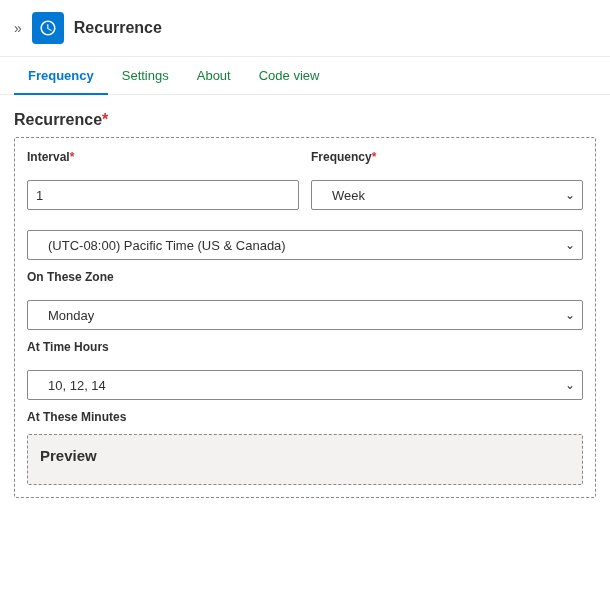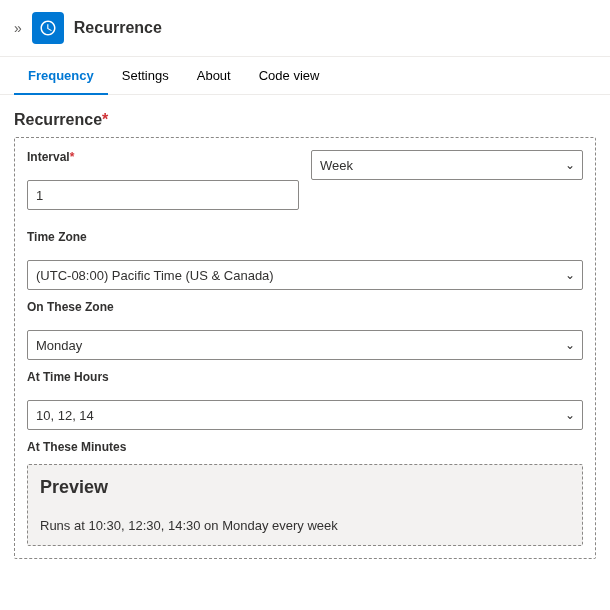--- a/index.html
+++ b/index.html
@@ -48,21 +48,21 @@
     .tabs {
       display: flex;
       gap: 0;
       padding: 0 14px;
       border-bottom: 1px solid #edebe9;
     }
 
     .tab {
       padding: 10px 14px;
       font-size: 13px;
-      color: #000000;
+      color: #15803d;
       cursor: pointer;
       border-bottom: 2px solid transparent;
       position: relative;
       top: 1px;
     }
 
     .tab.active {
       color: #0078d4;
       border-bottom: 2px solid #0078d4;
       font-weight: 600;
@@ -125,21 +125,21 @@
     }
 
     .select-wrapper {
       position: relative;
       width: 100%;
     }
 
     .select-box {
       border: 1px solid #8a8886;
       border-radius: 2px;
-      padding: 5px 30px 5px 8px;
+      padding: 5px 30px 5px 20px;
       font-size: 13px;
       color: #323130;
       height: 30px;
       background: #fff;
       width: 100%;
       appearance: none;
       cursor: pointer;
     }
 
     .chevron-down {
@@ -155,22 +155,22 @@
     .preview-box {
       border: 1.5px dashed #8a8886;
       border-radius: 2px;
       padding: 12px;
       background: #f3f2f1;
       margin-top: 4px;
     }
 
     .preview-title {
       font-weight: 700;
-      font-size: 18px;
-      margin-bottom: 20px;
+      font-size: 15px;
+      margin-bottom: 8px;
     }
 
     .preview-text {
       font-size: 13px;
       color: #323130;
     }
   </style>
 </head>
 <body>
 
@@ -200,36 +200,38 @@
   <div class="dashed-box">
 
     <div class="row">
       <div class="field-group half">
         <div class="field-label">
           <span>Interval</span><span class="required-star">*</span>
         </div>
         <input type="text" class="text-input" value="1" style="">
       </div>
       <div class="field-group half">
+        <div class="field-label">
+          <span>Frequency</span><span class="required-star">*</span>
+        </div>
         <div class="select-wrapper">
           <select class="select-box">
             <option>Second</option>
             <option>Minute</option>
             <option>Hour</option>
             <option>Day</option>
             <option selected="">Week</option>
             <option>Month</option>
           </select>
           <span class="chevron-down">⌄</span>
         </div>
       </div>
     </div>
 
     <div class="field-group">
-      <div class="field-label">Time Zone</div>
       <div class="select-wrapper">
         <select class="select-box">
           <option selected="">(UTC-08:00) Pacific Time (US &amp; Canada)</option>
         </select>
         <span class="chevron-down">⌄</span>
       </div>
     </div>
 
 
     <div class="field-group">
@@ -257,17 +259,16 @@
         <span class="chevron-down">⌄</span>
       </div>
     </div>
 
     <div class="field-group">
       <div class="field-label">At These Minutes</div>
     </div>
 
     <div class="preview-box">
       <div class="preview-title">Preview</div>
-      <div class="preview-text">Runs at 10:30, 12:30, 14:30 on Monday every week</div>
     </div>
 
   </div>
 </div>
 
 </body></html>

